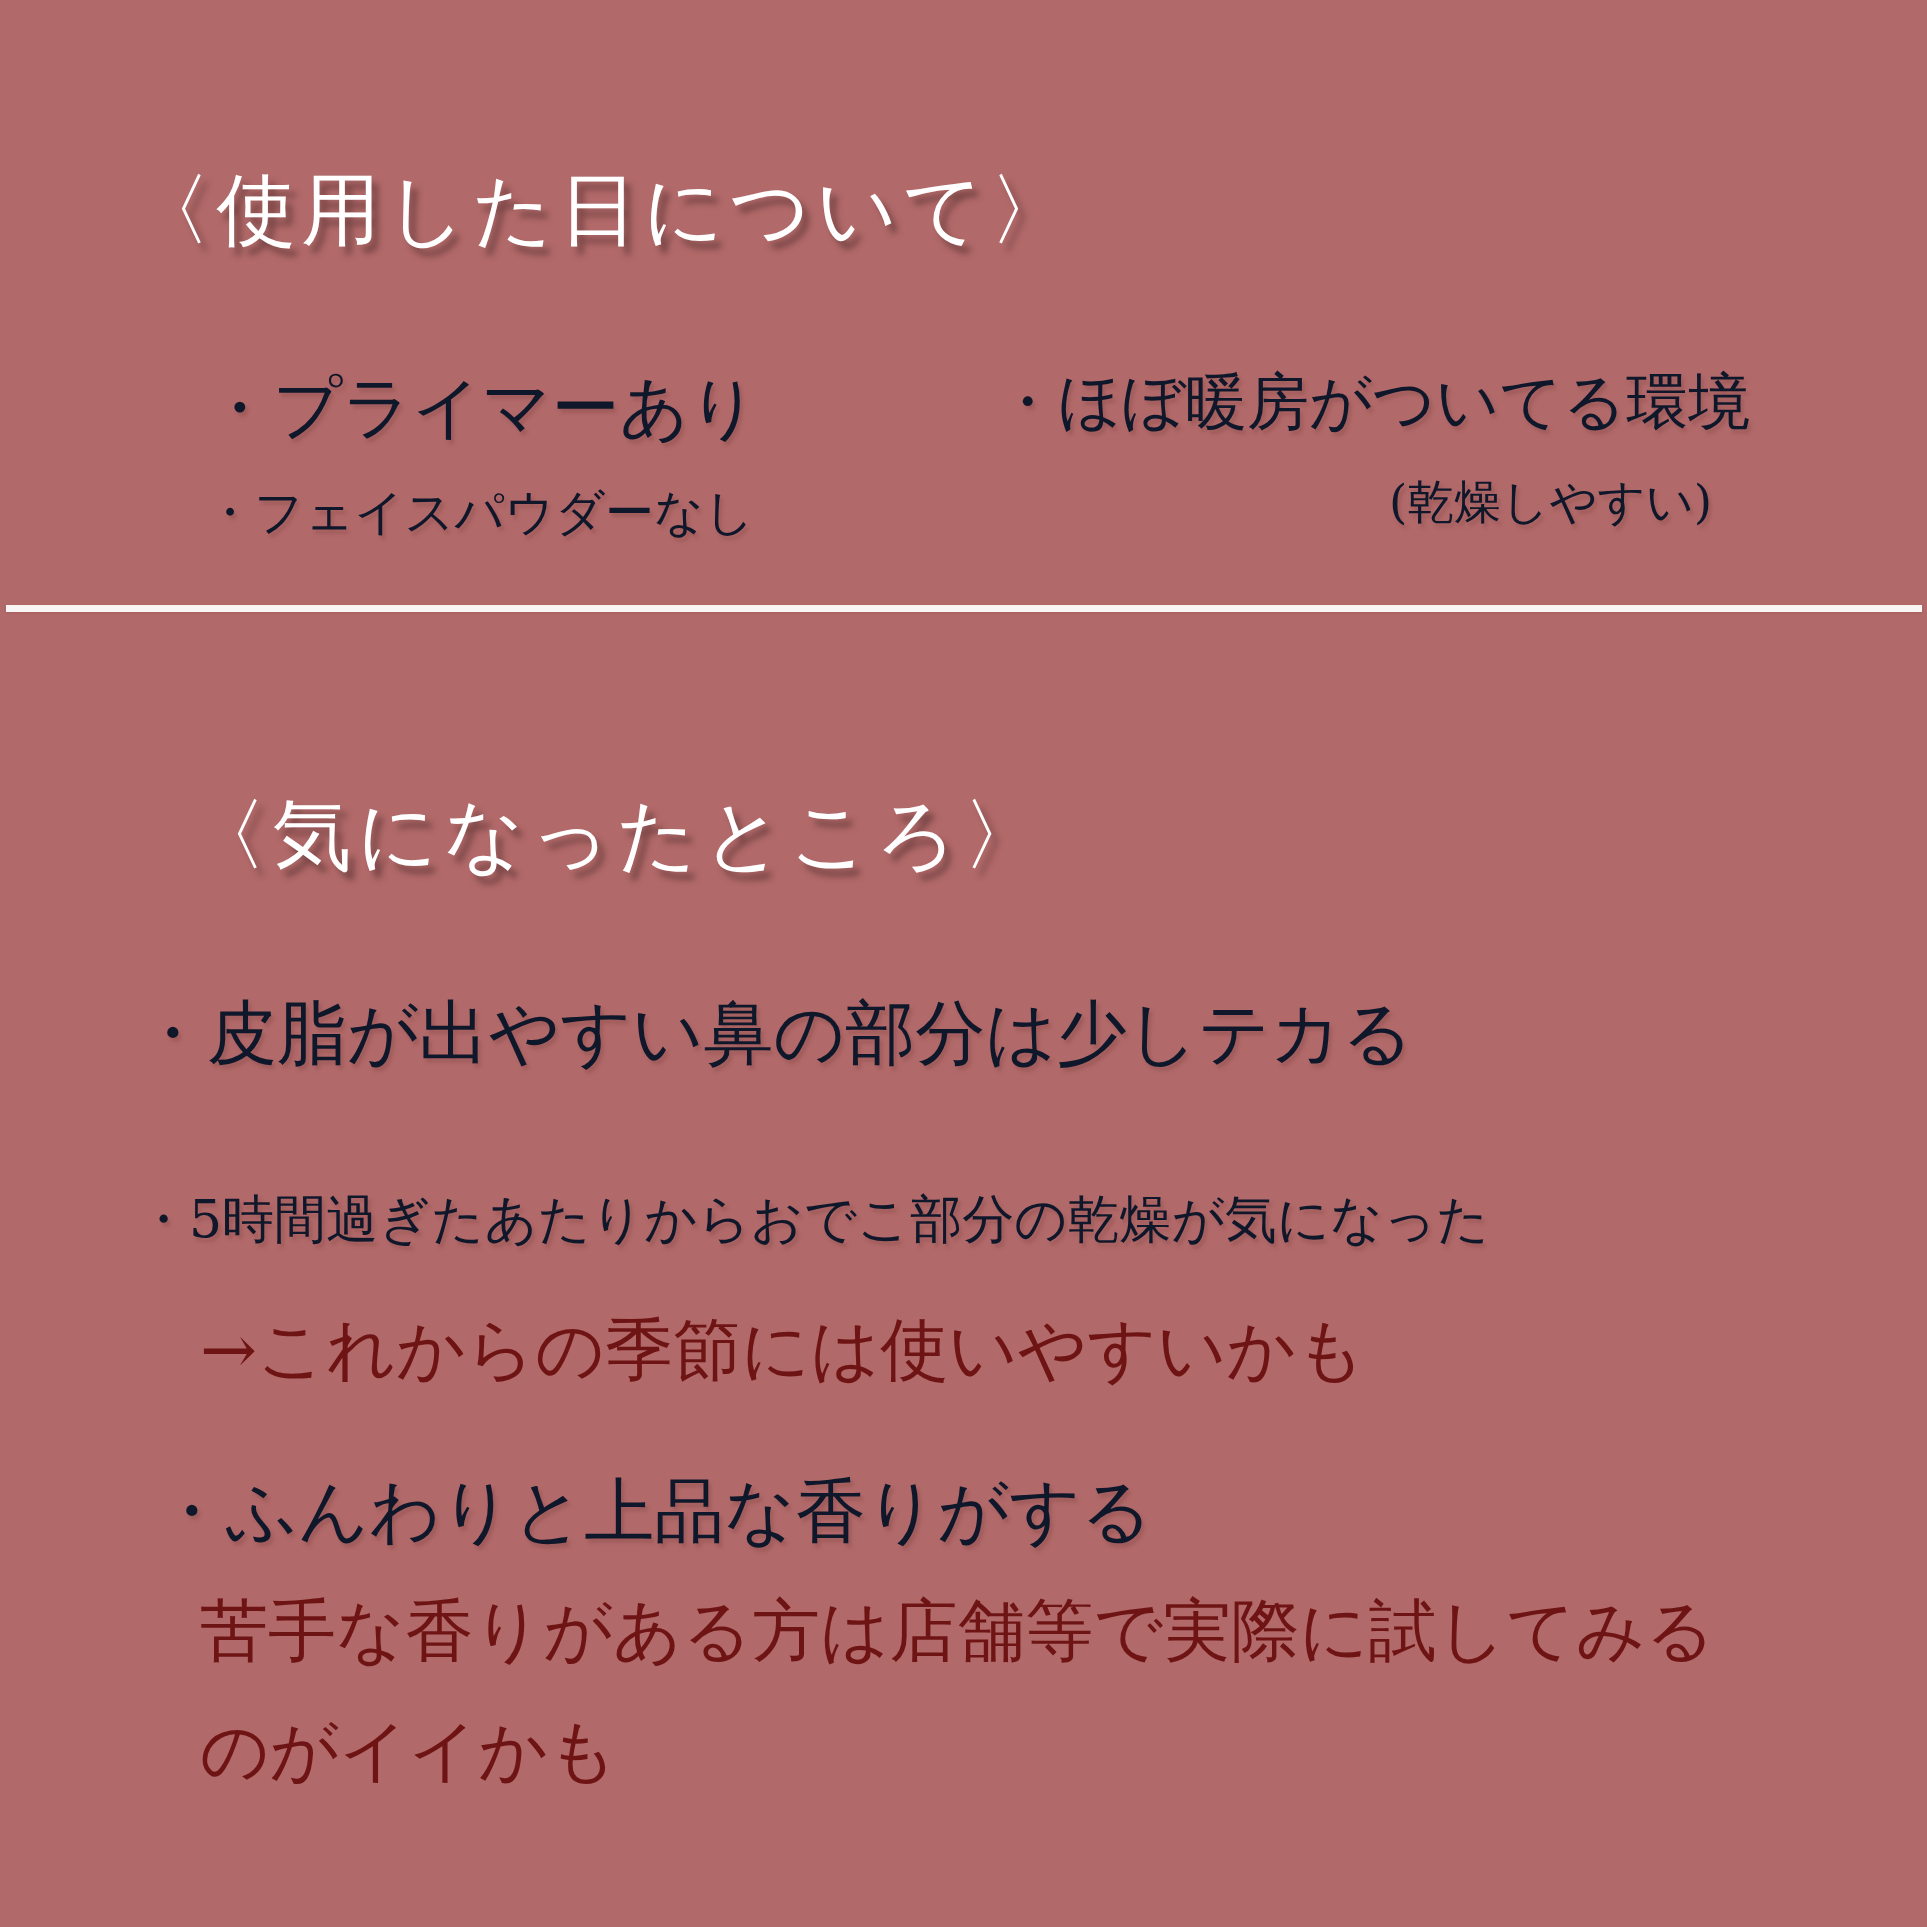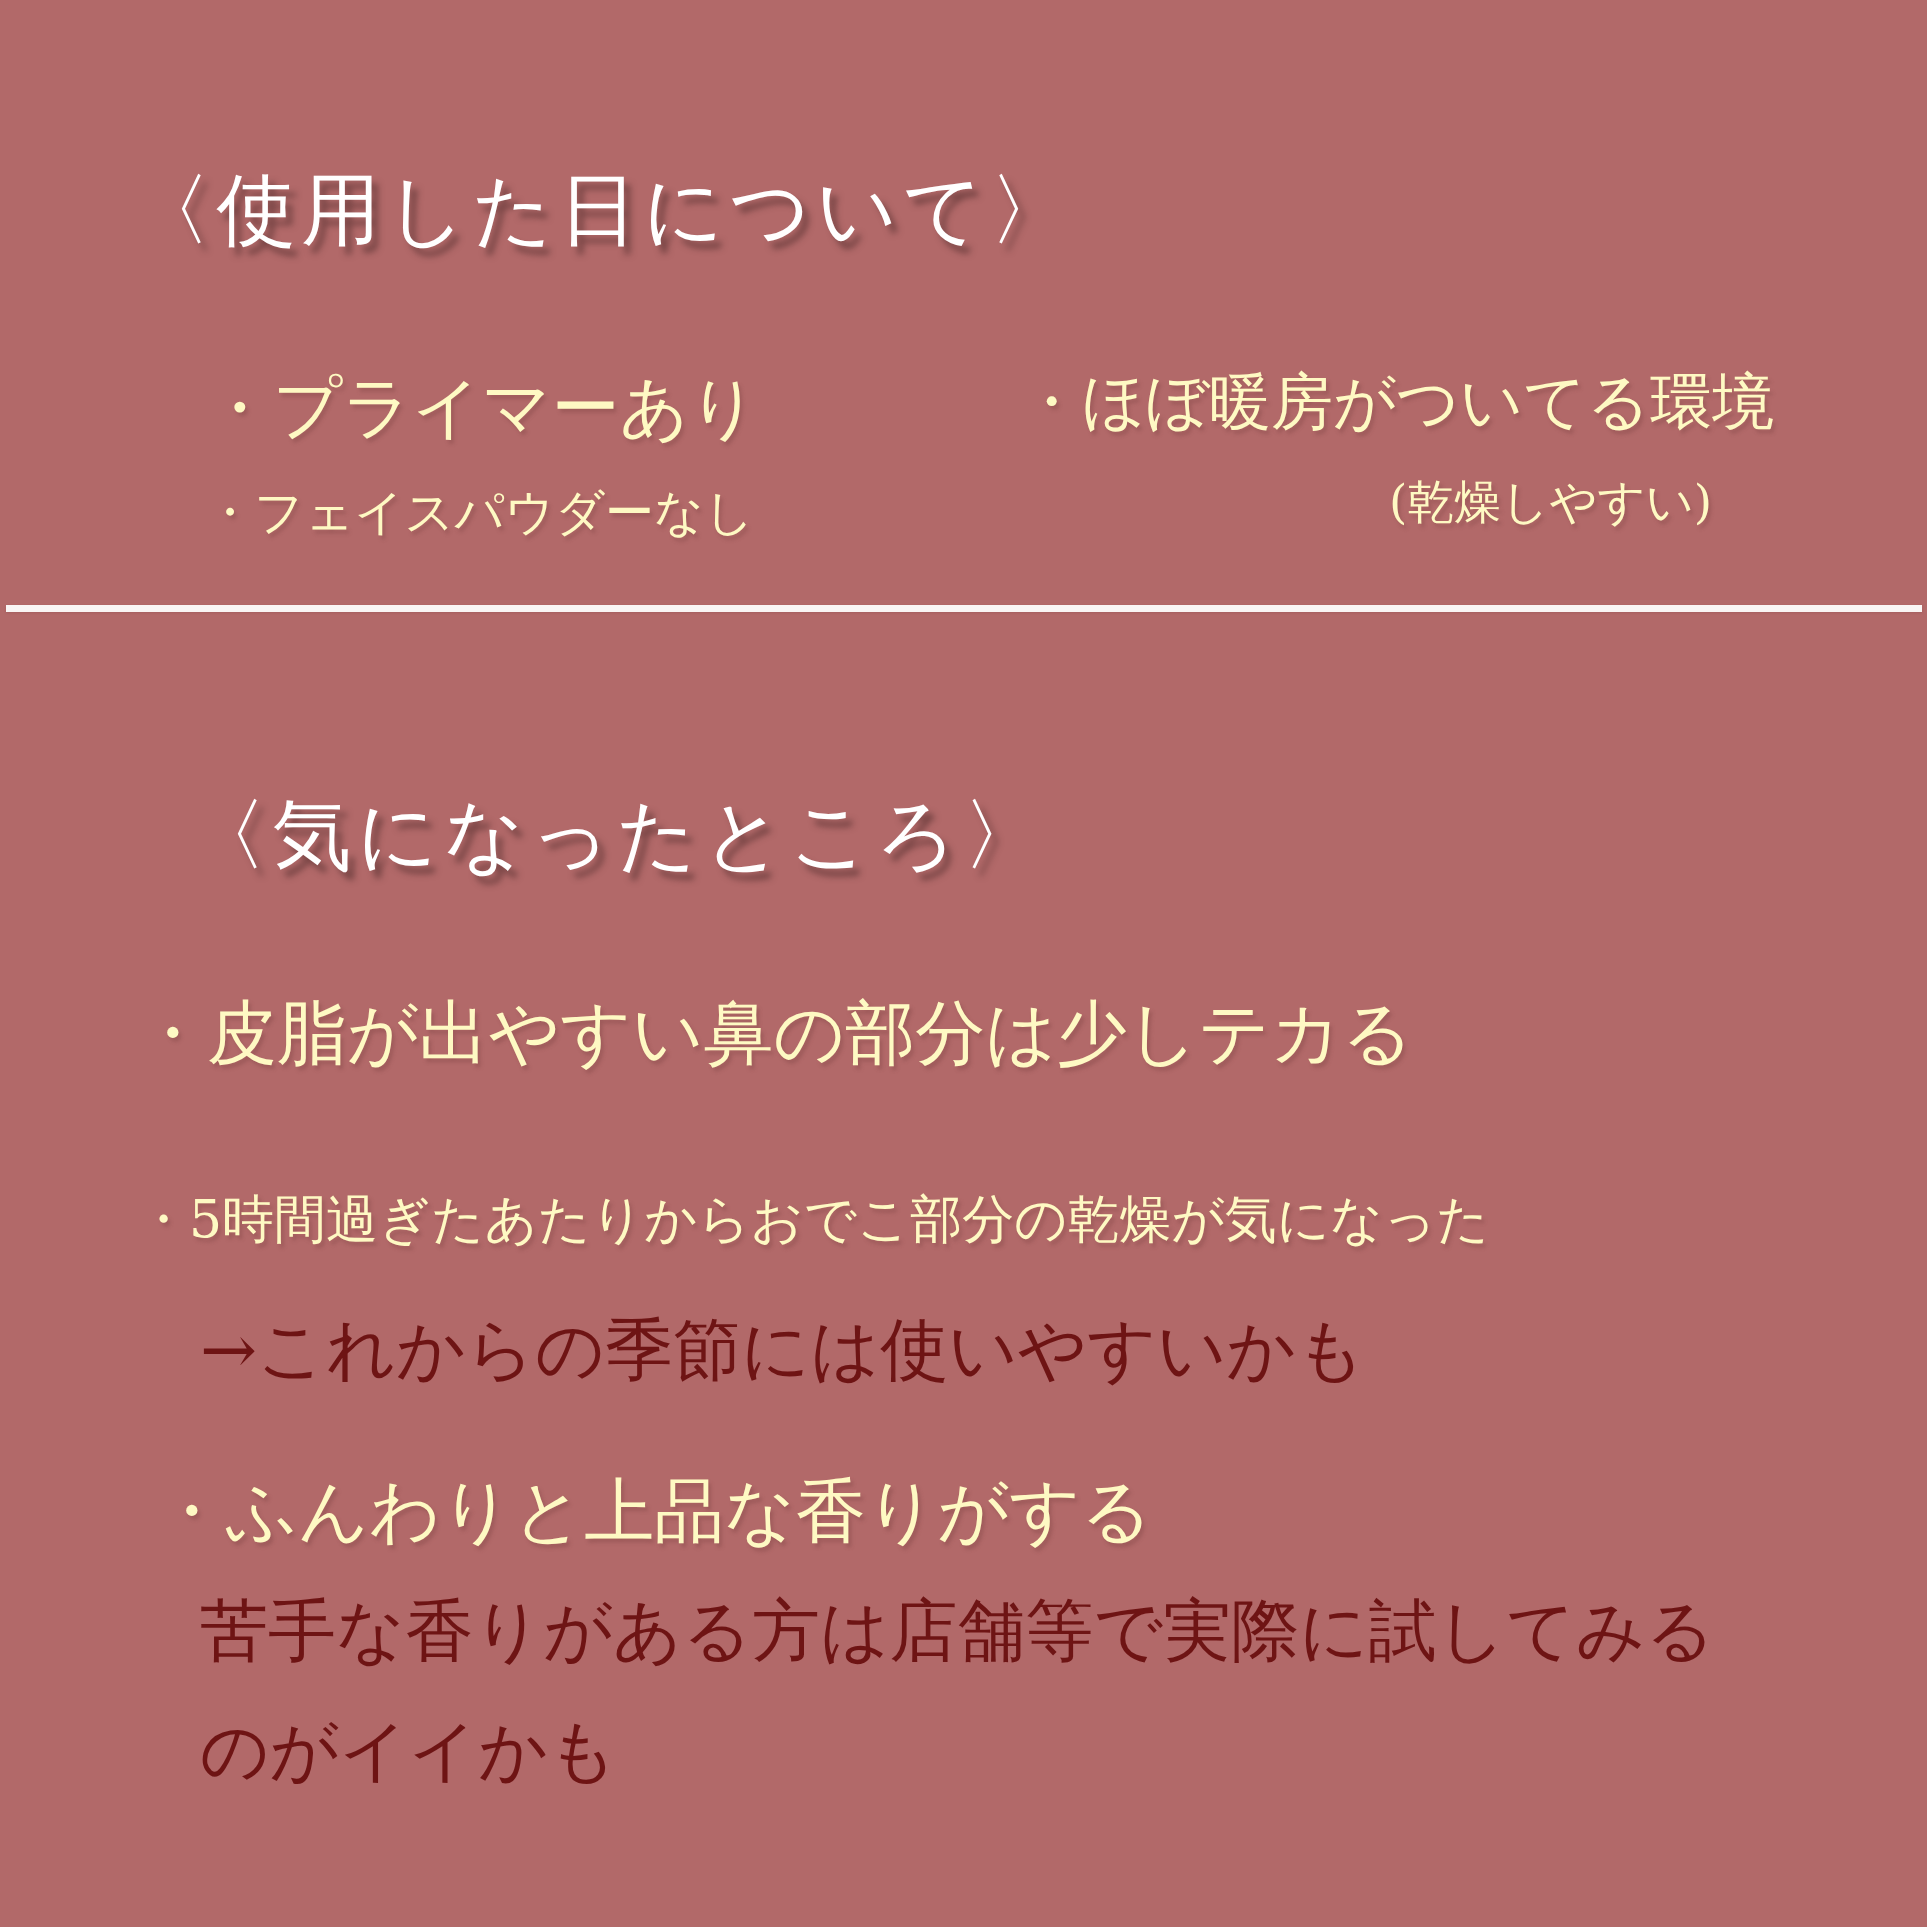--- a/index.html
+++ b/index.html
@@ -16,32 +16,32 @@
   }
   .abs { position: absolute; white-space: nowrap; }
 
   .heading {
     color: #ffffff;
     font-size: 79px;
     letter-spacing: 5.6px;
     text-shadow: 6.6px 7.5px 6.6px rgba(84, 46, 46, 0.62);
   }
   .light {
-    color: #fef9c3;
+    color: #0f172a;
     text-shadow: 2.8px 3.8px 3.8px rgba(130, 70, 70, 0.40);
     text-align: center;
   }
   .dark {
     color: #6e1414;
   }
 
   #usage-heading    { left: 132px;  top: 158px; }
   #usage-bullet-primer  { left: 205px;  top: 363px;  font-size: 68px; }
   #usage-bullet-powder  { left: 205px;  top: 480px;  font-size: 49px; }
-  #usage-bullet-heating { left: 996px; top: 360px;  font-size: 62px; margin-left: 24px; }
+  #usage-bullet-heating { left: 996px; top: 360px;  font-size: 62px; }
   #usage-note-dry       { left: 1389px; top: 463px;  font-size: 47px; margin-top: 8px; }
 
   #divider-line {
     left: 5.6px; top: 605px;
     width: 1916px; height: 6.6px;
     background: #f9f5f4;
     box-shadow: 0 0.9px 1.9px rgba(140, 80, 80, 0.35);
   }
 
   #concerns-heading { left: 188px; top: 783px; }

